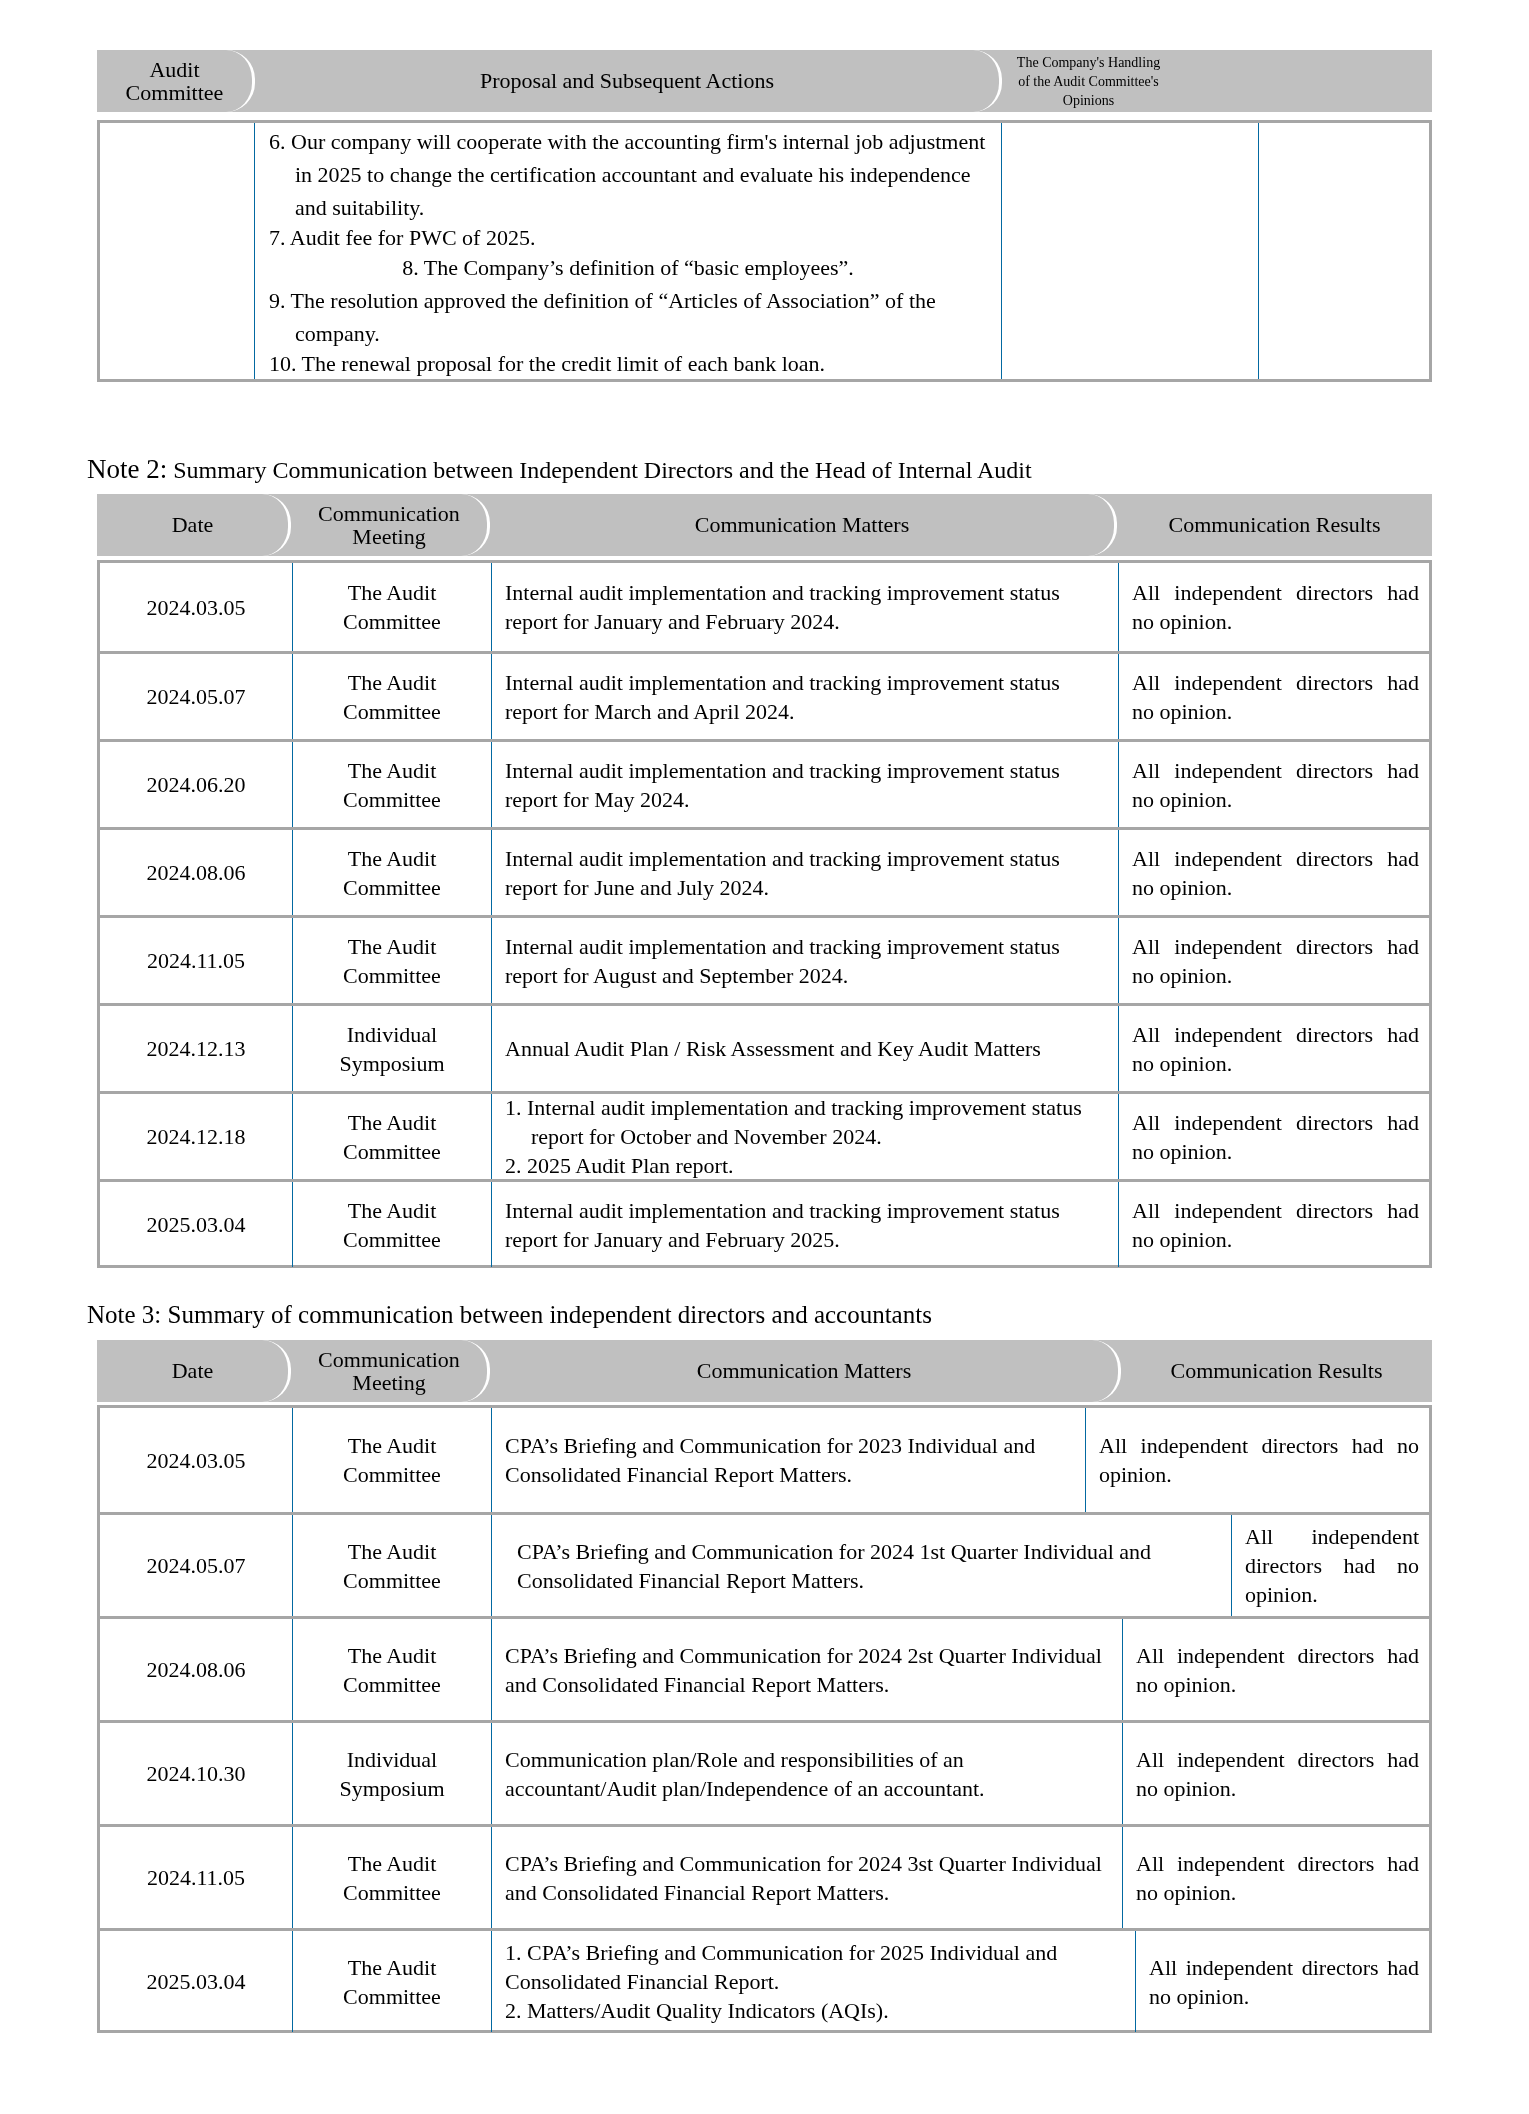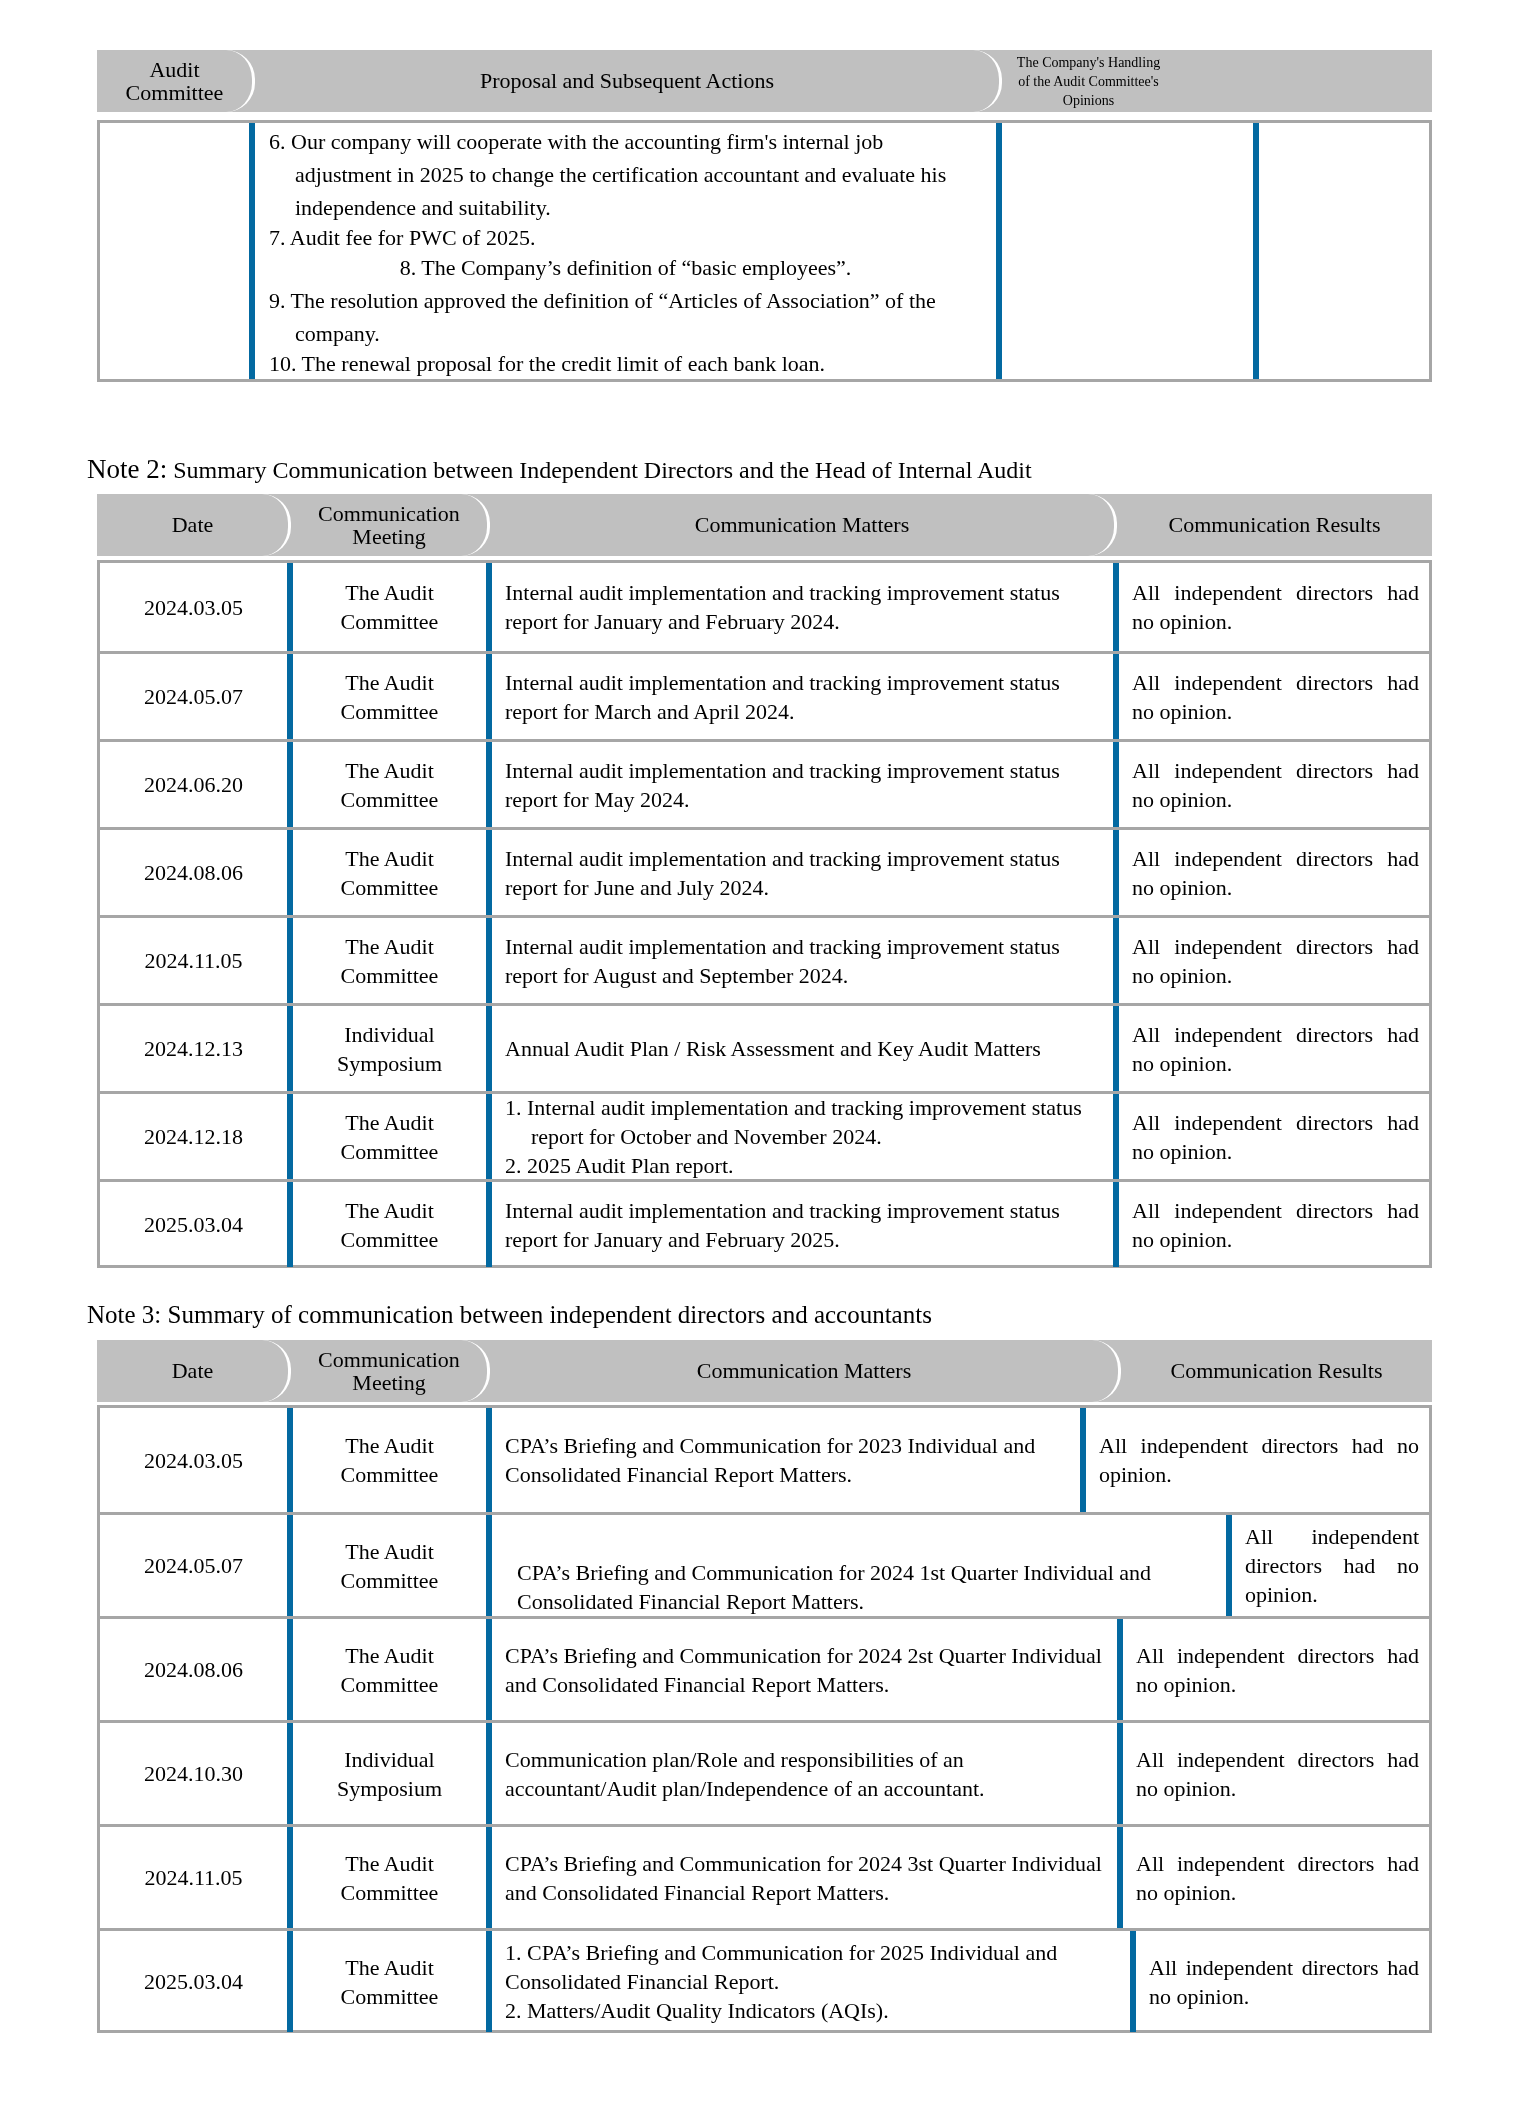--- a/index.html
+++ b/index.html
@@ -5,21 +5,21 @@
   html, body { margin:0; padding:0; background:#ffffff; }
   body { width:1529px; height:2114px; position:relative; overflow:hidden;
          font-family:"Liberation Serif", serif; color:#000; }
   .hdr { background:#c0c0c0; display:flex; position:absolute; box-sizing:border-box; }
   .hdr > div { box-sizing:border-box; display:flex; align-items:center; justify-content:center;
                text-align:center; line-height:1.05; border-right:3px solid #ffffff; height:100%;border-radius:29px; }
   .hdr > div:last-child { border-right:none; }
   .tbl { position:absolute; border:3px solid #a6a6a6; box-sizing:border-box; }
   .row { display:flex; box-sizing:border-box; border-top:3px solid #a6a6a6; }
   .row:first-child { border-top:none; }
-  .row > div { box-sizing:border-box; border-right:6px solid #0369a1; height:100%; }
+  .row > div { box-sizing:border-box; border-right:1px solid #0369a1; height:100%; }
   .row > div:last-child { border-right:none; }
   .c { display:flex; align-items:center; justify-content:center; text-align:center; }
   .l { display:flex; align-items:center; text-align:left; }
   .txt { font-size:22px; line-height:29px; }
   .just { text-align:justify; text-align-last:justify; }
   .title { position:absolute; font-size:24px; white-space:nowrap; }
   .title .lead { font-size:27px; }
   ol.list { margin:0; padding:0; list-style:none; }
   ol.list li { padding-left:26px; text-indent:-26px; }
 </style>
@@ -206,21 +206,21 @@
         <span class="just" style="text-align-last:left; display:block;">All independent directors had no opinion.</span>
       </div>
     </div>
     <div class="row" style="height: 104px;">
       <div class="c txt" style="width:193px;">
         <span>2024.05.07</span>
       </div>
       <div class="c txt" style="width:199px; padding:0 18px;">
         <span>The Audit Committee</span>
       </div>
-      <div class="l txt" style="width:740px; padding:0 10px 0 25px;align-items:flex-end;">
+      <div class="l txt" style="width:740px; padding:0 10px 0 25px;">
         <div style="width:100%;"><span>CPA’s Briefing and Communication for 2024 1st Quarter Individual and Consolidated Financial Report Matters.</span></div>
       </div>
       <div class="l txt" style="flex:1; padding:0 10px 0 13px;">
         <span class="just" style="text-align-last:left; display:block;">All independent directors had no opinion.</span>
       </div>
     </div>
     <div class="row" style="height: 104px;">
       <div class="c txt" style="width:193px;">
         <span>2024.08.06</span>
       </div>

